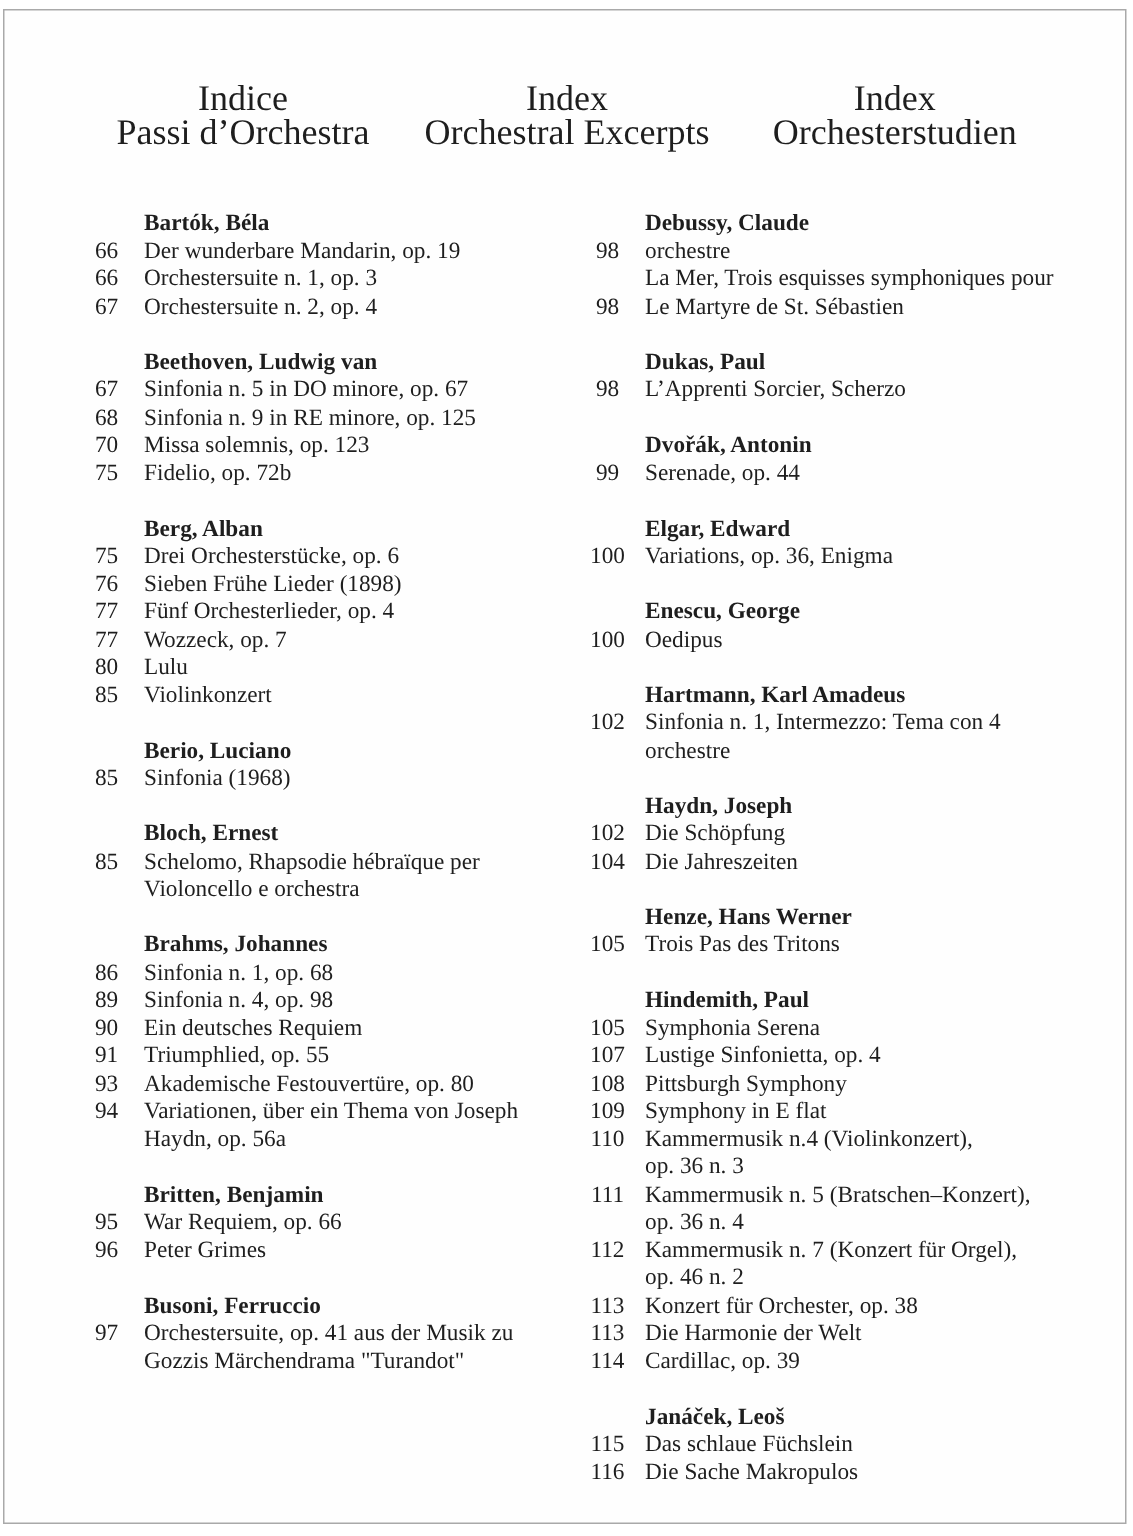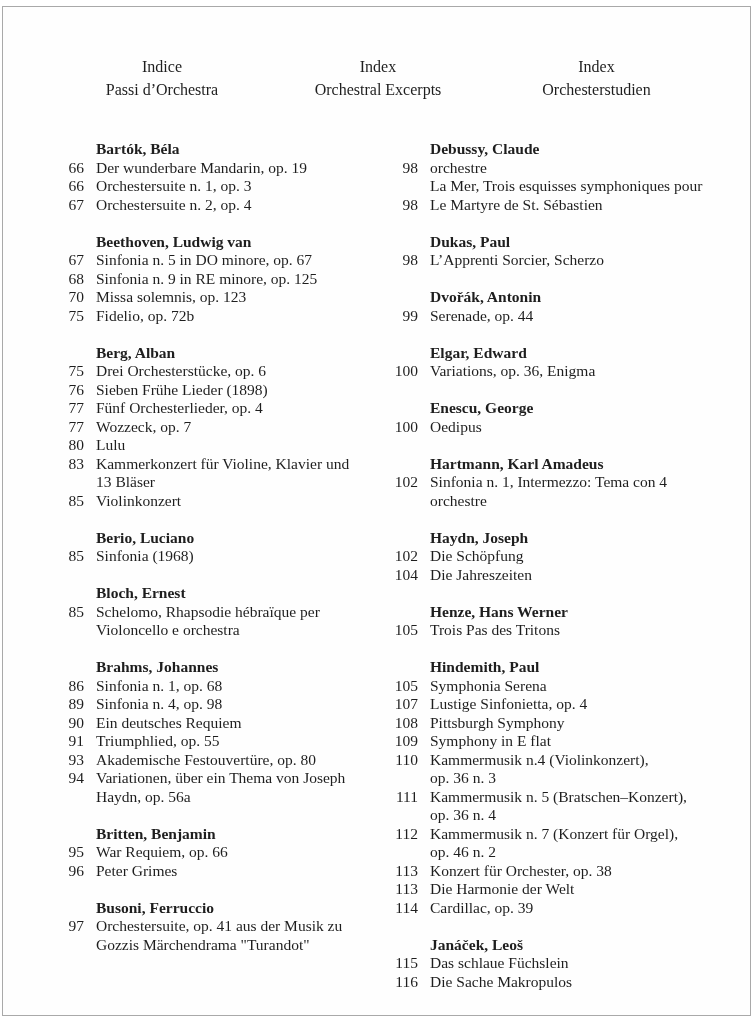--- a/index.html
+++ b/index.html
@@ -19,21 +19,21 @@
     height: 1010px;
     border: 1px solid #a9a9a9;
     background: #fefefe;
     box-sizing: border-box;
     overflow: hidden;
   }
   .headers {
     display: flex;
     margin: 48px 0 0 55px;
     width: 645px;
-    font-size: 16px;
+    font-size: 24px;
     line-height: 23px;
     text-align: center;
   }
   .header-block { flex: 0 0 auto; }
   .header-block.h1 { width: 208px; }
   .header-block.h2 { width: 224px; }
   .header-block.h3 { width: 213px; }
   .columns {
     display: flex;
     margin: 39px 0 0 55px;
@@ -46,21 +46,21 @@
   .composer-section { margin: 0 0 18.5px 0; }
   .composer-name {
     font-weight: bold;
     margin-left: 38px;
     white-space: nowrap;
   }
   .entry { display: flex; }
   .entry .num {
     flex: 0 0 26px;
     width: 26px;
-    text-align: right;
+    text-align: center;
   }
   .entry .title { margin-left: 12px; }
   .title-line { white-space: nowrap; }
 </style>
 </head>
 <body>
 
 <div class="page-frame">
 
   <div class="headers">
@@ -154,27 +154,20 @@
               <div class="title-line">Wozzeck, op. 7</div>
             </div>
           </div>
           <div class="entry">
             <span class="num">80</span>
             <div class="title">
               <div class="title-line">Lulu</div>
             </div>
           </div>
           <div class="entry">
-            <span class="num">83</span>
-            <div class="title">
-              <div class="title-line">Kammerkonzert für Violine, Klavier und</div>
-              <div class="title-line">13 Bläser</div>
-            </div>
-          </div>
-          <div class="entry">
             <span class="num">85</span>
             <div class="title">
               <div class="title-line">Violinkonzert</div>
             </div>
           </div>
         </section>
         <section class="composer-section">
           <div class="composer-name">Berio, Luciano</div>
           <div class="entry">
             <span class="num">85</span>

